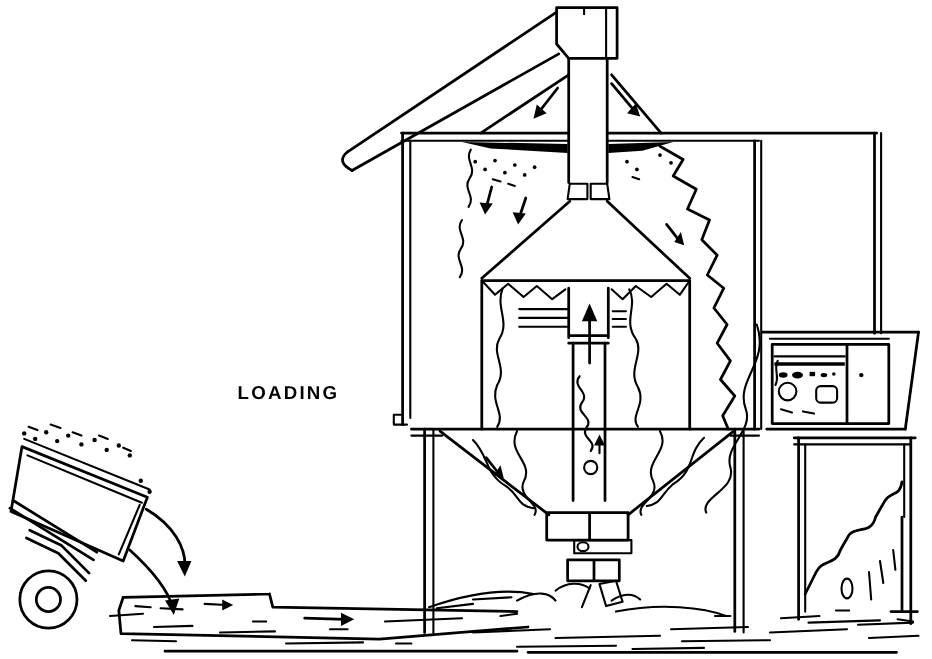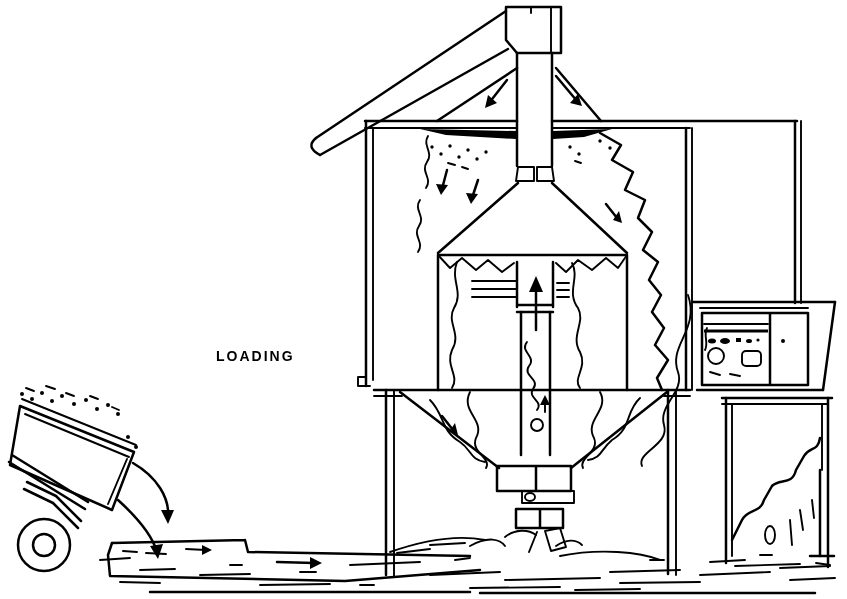--- a/index.html
+++ b/index.html
@@ -4,21 +4,21 @@
 <style>
   html,body{margin:0;padding:0;background:#ffffff;}
   .stage{position:relative;width:847px;height:599px;background:#fff;overflow:hidden;
          font-family:"Liberation Sans", sans-serif;}
   .diagram-svg{position:absolute;left:0;top:0;}
   .ln{fill:none;stroke:#000;stroke-width:2.5;stroke-linecap:round;stroke-linejoin:round;}
   .thin{stroke-width:1.9;}
   .thick{stroke-width:3.2;}
   .fillb{fill:#000;stroke:none;}
   .loading-label{position:absolute;left:216px;top:348px;color:#000;
-                 font-size:14px;font-weight:bold;letter-spacing:2px;}
+                 font-size:17px;font-weight:bold;letter-spacing:2px;}
 </style>
 </head>
 <body>
 
 <div class="stage">
 
 <svg class="diagram-svg" width="847" height="599" viewBox="0 0 847 599">
 
   <g>
     <path class="ln" d="M316,138 L506,11"></path>

